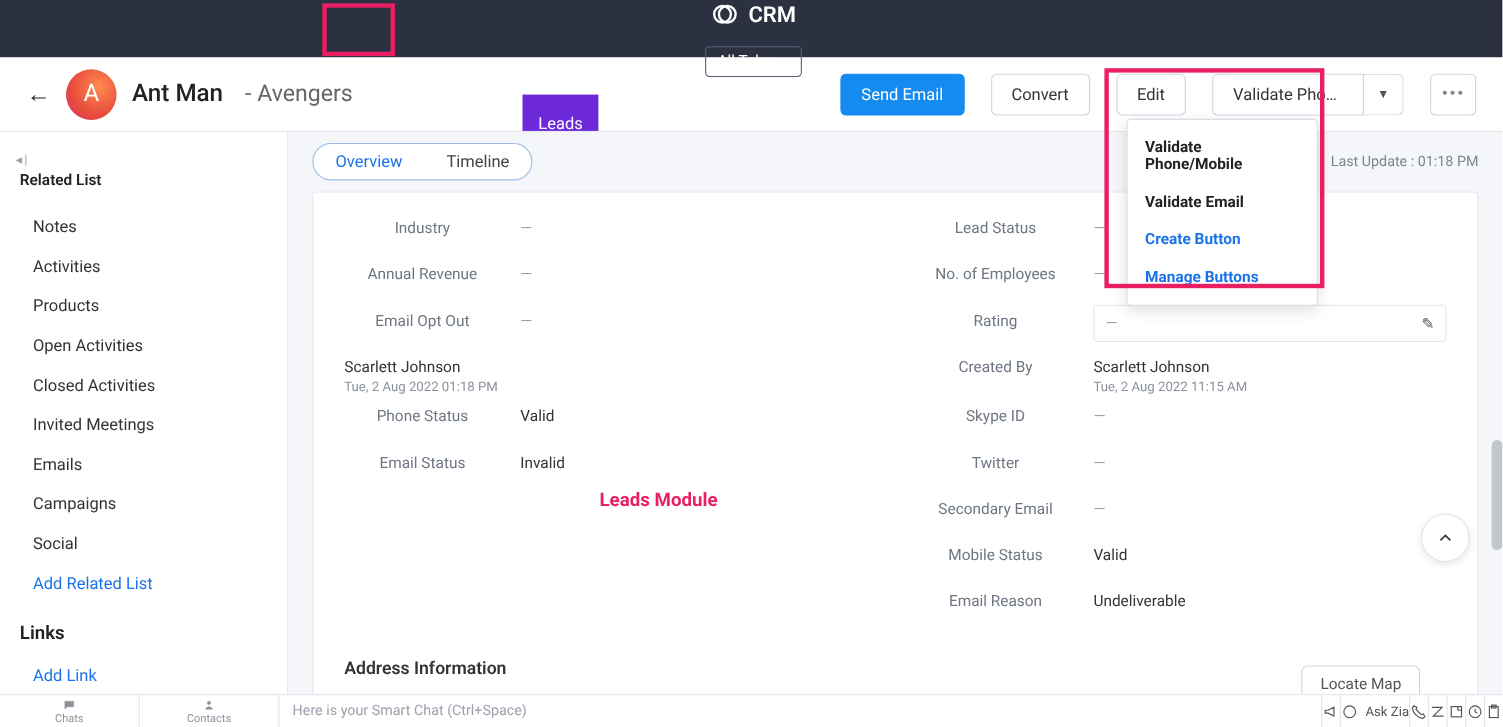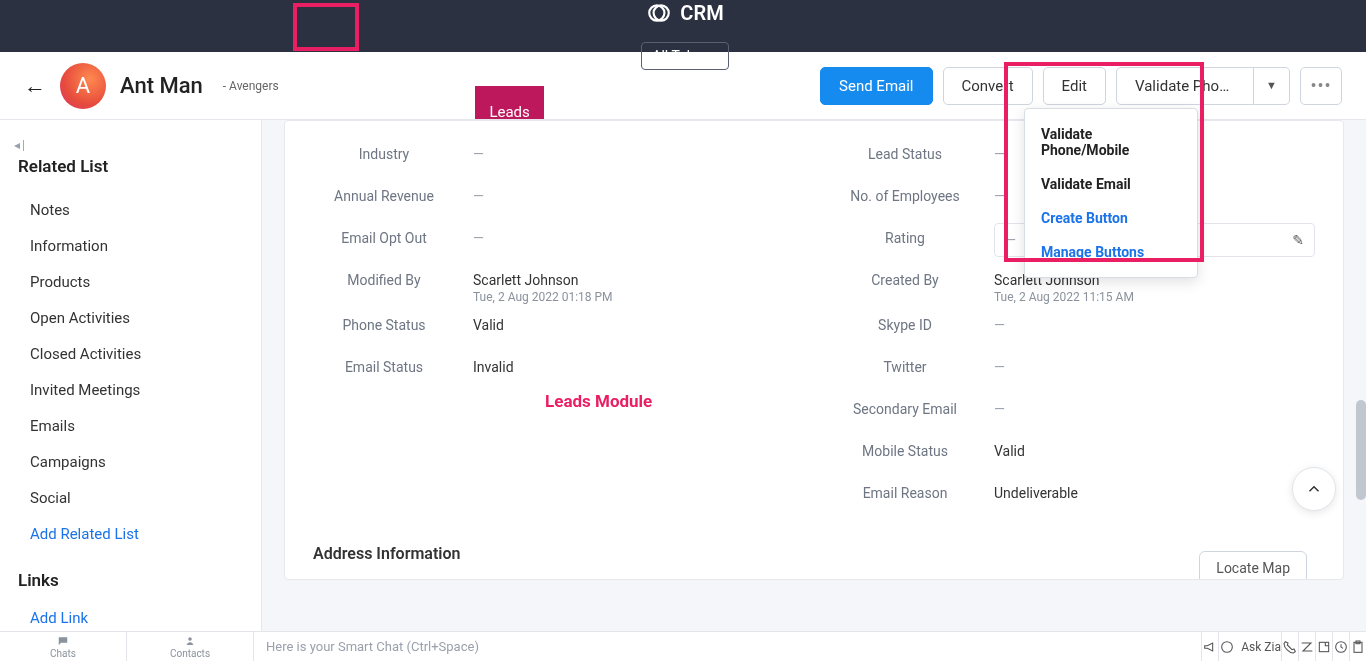--- a/index.html
+++ b/index.html
@@ -6,61 +6,61 @@
 body { background:#fff; color:#222; font-size:14px; width:1366px; height:661px; overflow:hidden; position:relative; }
 
 
 .topbar { height:52px; background:#2b3141; display:flex; align-items:center; color:#fff; padding:0 14px 0 18px; gap:16px; position:relative;flex-direction:column; }
 .logo-wrap { display:flex; align-items:center; gap:8px; font-size:20px; font-weight:600; }
 .logo-icon { width:26px; height:26px; }
 .all-tabs { display:flex; align-items:center; gap:6px; border:1px solid #5a6073; border-radius:4px; padding:5px 10px; font-size:14px; cursor:pointer; }
 .chev-down { font-size:10px; opacity:.8; }
 .nav-items { display:flex; align-items:center; gap:0; }
 .nav-item { padding:0 14px; height:52px; display:flex; align-items:center; cursor:pointer; font-size:15px; }
-.nav-item.leads { background:#be185d; }
+.nav-item.leads { background:#6d28d9; }
 .nav-more { width:24px; text-align:center; font-size:18px; cursor:pointer; letter-spacing:1px; }
 .topbar-right { margin-left:auto; display:flex; align-items:center; gap:14px; }
 .trial-block { text-align:center; font-size:12px; line-height:1.3; }
 .trial-upgrade { text-decoration:underline; color:#fff; cursor:pointer; }
 .tb-divider { width:1px; height:26px; background:#505668; }
 .tb-icon { width:20px; height:20px; stroke:#e8eaef; fill:none; stroke-width:1.6; cursor:pointer; }
 .avatar-b { width:26px; height:26px; background:#e74c3c; border-radius:4px; display:flex; align-items:center; justify-content:center; font-size:13px; font-weight:600; }
 .apps-grid { width:20px; height:20px; display:grid; grid-template-columns:repeat(3,1fr); grid-template-rows:repeat(3,1fr); gap:2px; cursor:pointer; }
 .apps-grid span { background:#e8eaef; border-radius:1px; }
 
 
 .red-box { position:absolute; border:4px solid #e91e63; pointer-events:none; z-index:50; }
 .red-box.leads-hl { top:3px; left:293px; width:66px; height:48px; }
 .red-box.drop-hl { top:62px; left:1004px; width:200px; height:200px; }
 
 
 .rec-header { height:68px; border-bottom:1px solid #e4e7eb; display:flex; align-items:center; padding:0 24px; gap:14px; position:relative; }
 .back-arrow { font-size:22px; cursor:pointer; color:#222; }
 .rec-avatar { width:46px; height:46px; border-radius:50%; background:radial-gradient(circle at 65% 35%, #ff8a50, #e74c3c 60%, #d6336c); color:#fff; font-size:22px; display:flex; align-items:center; justify-content:center; }
 .rec-name { font-size:22px; font-weight:500; }
-.rec-sub { font-size:12px; color:#666; margin-left:6px; }
-.rec-actions { margin-left:auto; display:flex; align-items:flex-end; gap:10px; }
+.rec-sub { font-size:21px; color:#666; margin-left:6px; }
+.rec-actions { margin-left:auto; display:flex; align-items:flex-end; gap:24px; }
 .btn { height:38px; padding:0 18px; border-radius:5px; font-size:15px; cursor:pointer; display:flex; align-items:center; border:1px solid #cfd5de; background:#fff; color:#333; }
 .btn.primary { background:#158bf0; color:#fff; border-color:#158bf0; }
 .btn-split { display:flex; }
 .btn-split .btn { border-radius:5px 0 0 5px; }
 .btn-split .caret { width:36px; border:1px solid #cfd5de; border-left:none; border-radius:0 5px 5px 0; display:flex; align-items:center; justify-content:center; cursor:pointer; font-size:11px; color:#555; }
 .btn-more { width:42px; justify-content:center; padding:0; font-size:18px; color:#888; letter-spacing:1px; }
 .validate-btn-label { max-width:100px; overflow:hidden; text-overflow:ellipsis; white-space:nowrap; }
 
 
 .dropdown { position:absolute; top:108px; left:1024px; width:174px; background:#fff; border:1px solid #d8dde4; border-radius:4px; box-shadow:0 4px 14px rgba(0,0,0,0.12); z-index:40; padding:8px 0; }
 .dropdown-item { padding:9px 16px; font-size:14px; cursor:pointer;font-weight:bold; }
 .dropdown-item.link { color:#1a73e8; }
 
 
 .main { display:flex; height:calc(100% - 52px - 68px - 30px); }
 .sidebar { width:262px; border-right:1px solid #e4e7eb; padding:18px 0 18px 14px; overflow-y:auto; }
 .side-handle { font-size:12px; color:#9aa1ac; margin-bottom:4px; letter-spacing:2px; }
-.side-title { font-size:17px; font-weight:600; margin-bottom:16px; margin-left:4px; }
+.side-title { font-size:14px; font-weight:600; margin-bottom:16px; margin-left:4px; }
 .side-list { list-style:none; }
 .side-list li { padding:9px 0 9px 16px; font-size:15px; color:#333; cursor:pointer; }
 .side-list li.link { color:#1a73e8; }
 .side-section { font-size:17px; font-weight:600; margin:18px 0 10px 4px; }
 
 .content { flex:1; background:#f4f6f9; overflow:hidden; position:relative; padding:0; }
 .tabs-row { height:54px; display:flex; align-items:center; padding:0 22px; gap:18px; }
 .pill-tabs { display:inline-flex; border:1px solid #9bbce6; border-radius:999px; background:#fff; height:34px; align-items:center; }
 .pill-tab { padding:0 20px; height:100%; display:flex; align-items:center; font-size:15px; color:#444; cursor:pointer; }
 .pill-tab.active { color:#1a73e8; border-radius:999px; }
@@ -71,21 +71,21 @@
 .field-row { display:flex; align-items:flex-start; min-height:36px; }
 .field-label { width:160px; text-align:center; color:#6e7683; font-size:14px; padding-right:18px; padding-top:7px; }
 .field-value { flex:1; color:#333; font-size:14px; padding-top:7px; }
 .field-dash { color:#9aa1ac; }
 .field-sub { display:block; color:#8b929c; font-size:12px; margin-top:2px; }
 .rating-box { flex:1; height:34px; border:1px solid #e1e5ea; border-radius:4px; background:#fff; display:flex; align-items:center; padding:0 10px; color:#9aa1ac; position:relative; }
 .pencil { position:absolute; right:10px; top:8px; color:#555; }
 
 .module-label { position:absolute; left:260px; top:270px; color:#e91e63; font-weight:700; font-size:17px; }
 .section-header { font-size:16px; font-weight:600; color:#333; margin-top:30px; }
-.locate-map { position:absolute; right:36px; bottom:-6px; border:1px solid #cfd5de; border-radius:6px 6px 0 0; padding:8px 16px; background:#fff; font-size:14px; color:#555; cursor:pointer; }
+.locate-map { position:absolute; right:52px; bottom:-6px; border:1px solid #cfd5de; border-radius:6px 6px 0 0; padding:8px 16px; background:#fff; font-size:14px; color:#555; cursor:pointer; }
 
 .scroll-top { position:absolute; right:30px; bottom:150px; width:44px; height:44px; border-radius:50%; background:#fff; border:1px solid #e1e5ea; box-shadow:0 2px 8px rgba(0,0,0,.1); display:flex; align-items:center; justify-content:center; cursor:pointer; z-index:30; }
 .side-scroll-thumb { position:absolute; right:0; top:280px; width:10px; height:100px; background:#c1c7cf; border-radius:5px; }
 
 
 .footer { position:absolute; bottom:0; left:0; right:0; height:30px; border-top:1px solid #e2e5ea; background:#fff; display:flex; align-items:center; }
 .footer-left { display:flex; height:100%; }
 .foot-tab { width:127px; display:flex; flex-direction:column; align-items:center; justify-content:center; border-right:1px solid #e2e5ea; font-size:10px; color:#8b929c; cursor:pointer; gap:1px; }
 .foot-tab svg { width:14px; height:12px; stroke:#8b929c; fill:#8b929c; }
 .smartchat { flex:1; padding-left:12px; color:#9aa1ac; font-size:13px; }
@@ -192,37 +192,46 @@
   <div class="dropdown-item link">Manage Buttons</div>
 </div>
 <div class="red-box drop-hl"></div>
 
 <div class="main">
   <div class="sidebar">
     <div class="side-handle">◂|</div>
     <div class="side-title">Related List</div>
     <ul class="side-list">
       <li>Notes</li>
-      <li>Information</li>
+      <li>Activities</li>
       <li>Products</li>
       <li>Open Activities</li>
       <li>Closed Activities</li>
       <li>Invited Meetings</li>
       <li>Emails</li>
       <li>Campaigns</li>
       <li>Social</li>
       <li class="link">Add Related List</li>
     </ul>
     <div class="side-section">Links</div>
     <ul class="side-list">
       <li class="link">Add Link</li>
     </ul>
   </div>
 
   <div class="content">
+    <div class="tabs-row">
+      <div class="pill-tabs">
+        <div class="pill-tab active">Overview</div>
+        <div class="pill-tab">Timeline</div>
+      </div>
+      <div class="last-update">
+        <span>Last Update : </span><span>01:18 PM</span>
+      </div>
+    </div>
 
     <div class="detail-card">
       <div class="fields-grid" id="fields-grid">
           <div class="field-row">
             <div class="field-label">Industry</div>
             <div class="field-value"><span class="field-dash">—</span></div>
           </div>
           <div class="field-row">
             <div class="field-label">Lead Status</div>
             <div class="field-value"><span class="field-dash">—</span></div>
@@ -240,21 +249,20 @@
             <div class="field-value"><span class="field-dash">—</span></div>
           </div>
           <div class="field-row">
             <div class="field-label">Rating</div>
             <div class="rating-box">
               <span class="field-dash">—</span>
               <span class="pencil">✎</span>
             </div>
           </div>
           <div class="field-row">
-            <div class="field-label">Modified By</div>
             <div class="field-value"><span>Scarlett Johnson</span><span class="field-sub">Tue, 2 Aug 2022 01:18 PM</span></div>
           </div>
           <div class="field-row">
             <div class="field-label">Created By</div>
             <div class="field-value"><span>Scarlett Johnson</span><span class="field-sub">Tue, 2 Aug 2022 11:15 AM</span></div>
           </div>
           <div class="field-row">
             <div class="field-label">Phone Status</div>
             <div class="field-value"><span>Valid</span></div>
           </div>

